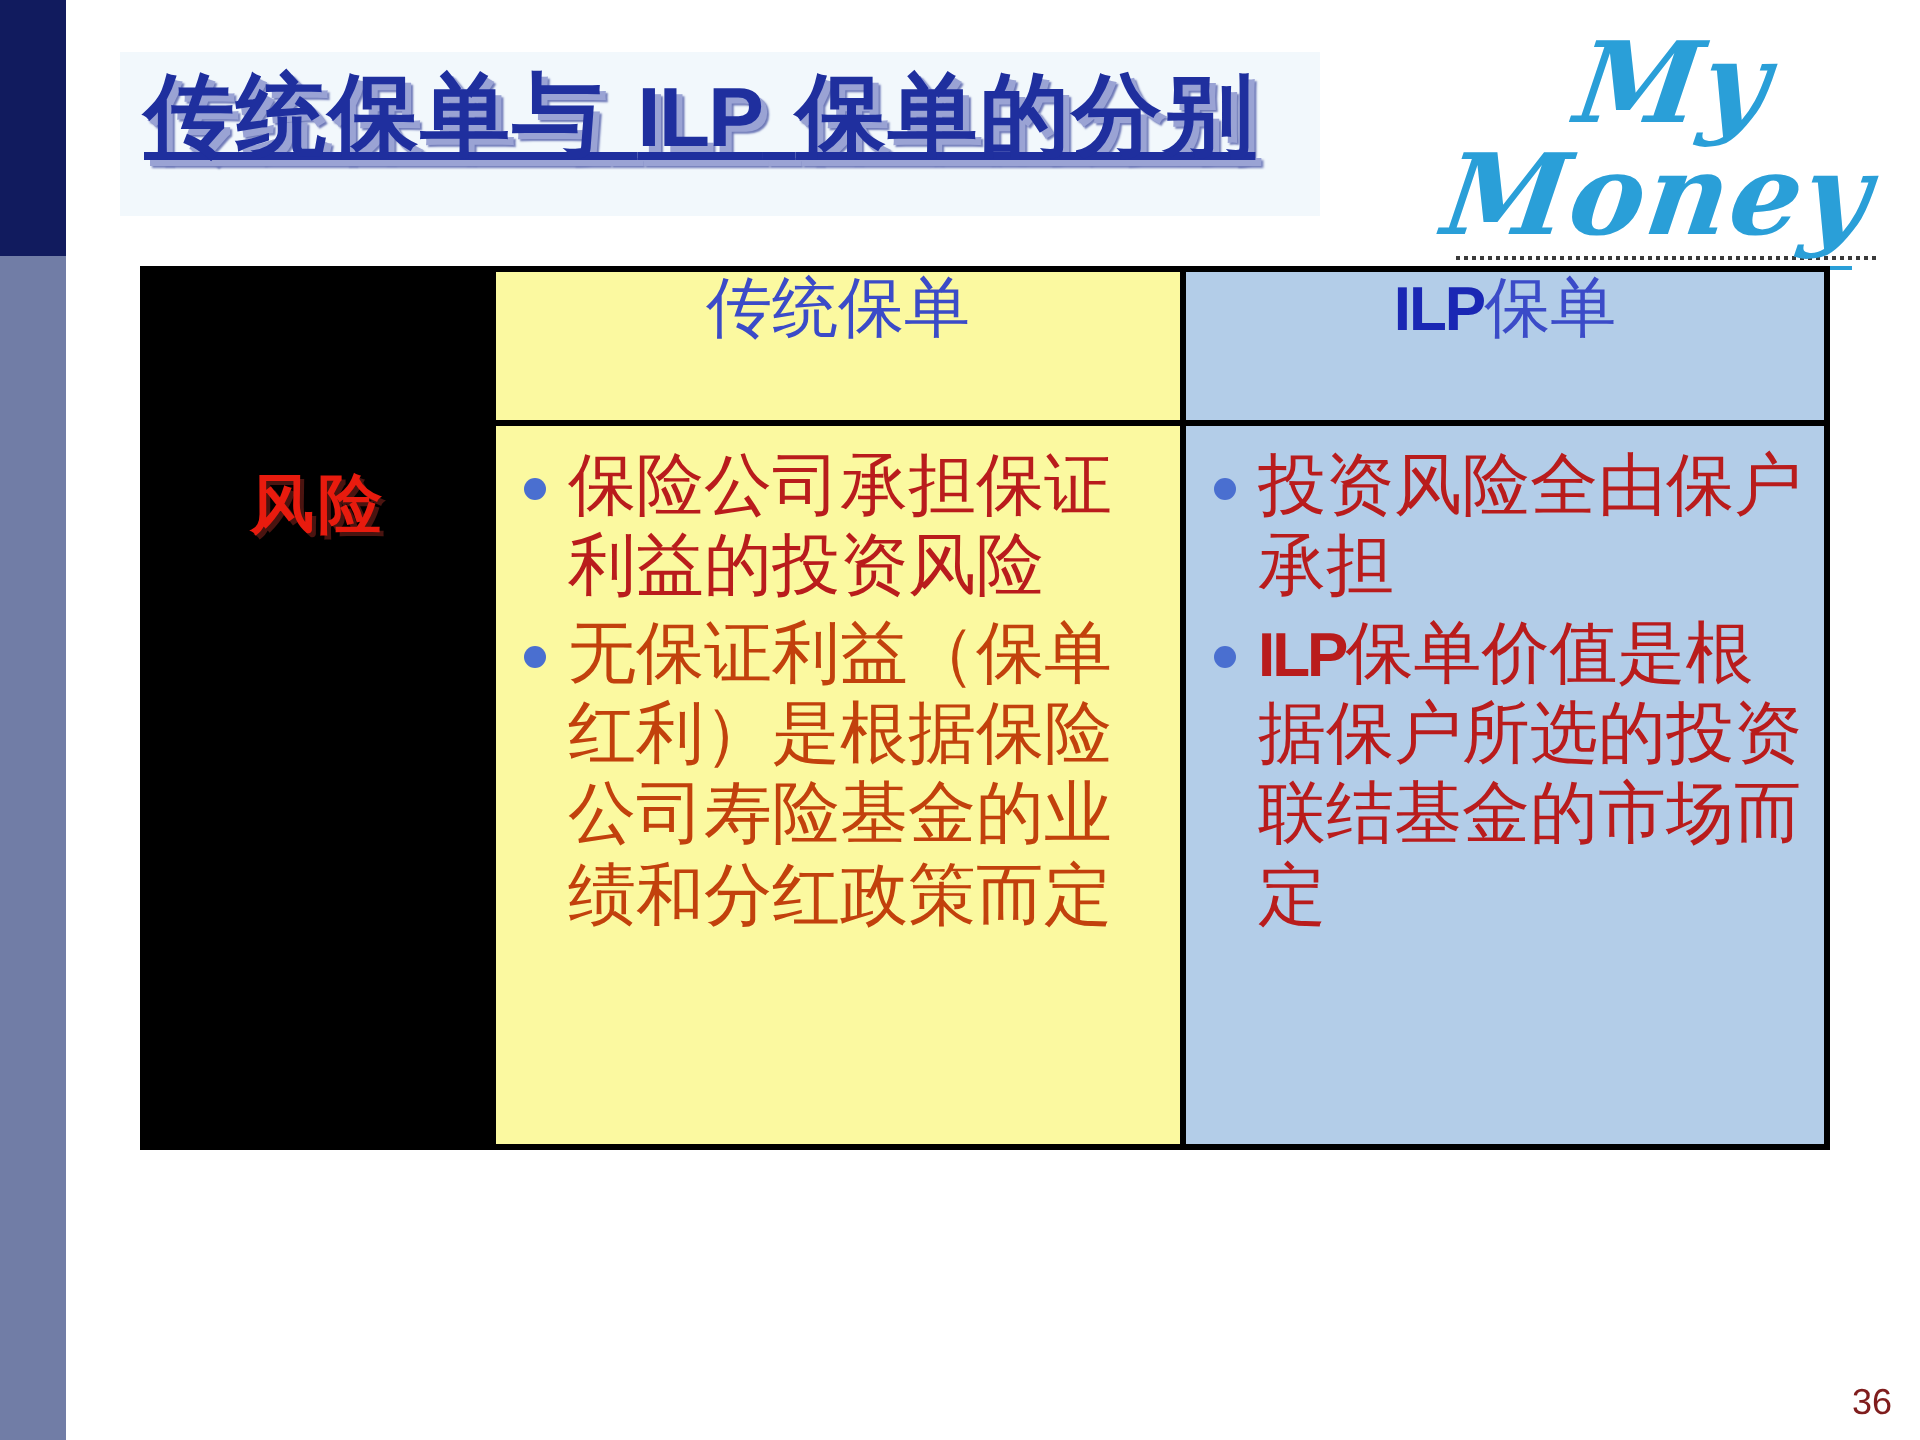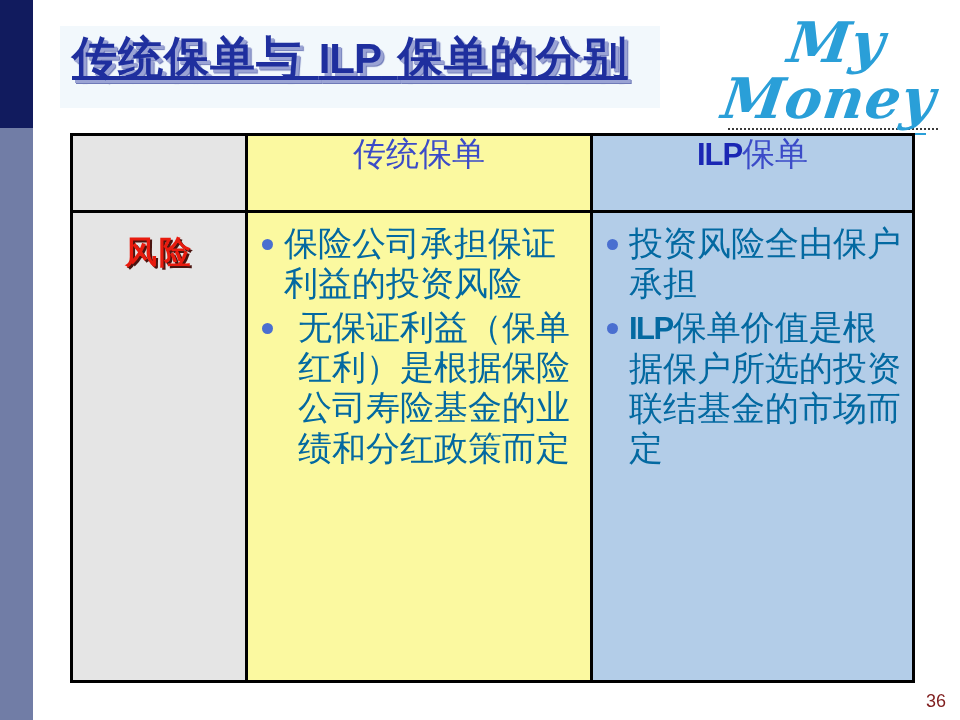--- a/index.html
+++ b/index.html
@@ -92,35 +92,35 @@
     color: #2d2d2d;
     margin-top: 7px;
     letter-spacing: -0.2px;
   }
 
   
   #comparison-table {
     position: absolute;
     left: 70px; top: 133px;
     width: 842px;
-    height: 550px;
+    height: 442px;
     border-collapse: collapse;
     table-layout: fixed;
   }
   #comparison-table td {
     border: 3px solid #000000;
     vertical-align: top;
     padding: 0;
   }
   .col-label  { width: 175px; }
   .col-trad   { width: 345px; }
   .col-ilp    { width: 322px; }
 
   .hdr-row td { height: 74px; vertical-align: middle; text-align: center; }
-  .cell-white { background: #e5e5e5; }
+  .cell-white { background: #000000; }
   .cell-yellow { background: #fbf9a0; }
   .cell-blue  { background: #b3cde8; }
 
   .hdr-text {
     font-family: "DejaVu Serif", "Liberation Serif", serif;
     font-size: 33px;
     color: #3b4bc8;
     line-height: 1.1;
   }
   .hdr-text .ilp-token {
@@ -147,33 +147,33 @@
     margin: 0;
     padding: 10px 6px 6px 10px;
   }
   .bullet-list li {
     position: relative;
     padding-left: 26px;
     font-family: "DejaVu Serif", "Liberation Serif", serif;
     font-size: 34px;
     line-height: 1.18;
     margin-bottom: 4px;
-    color: #0369a1;
+    color: #b91c1c;
   }
   .bullet-list li::before {
     content: "";
     position: absolute;
     left: 4px;
     top: 16px;
     width: 11px;
     height: 11px;
     border-radius: 50%;
     background: #4a6fd0;
   }
-  .bullet-list li.red-text { color: #0369a1; text-align: center; }
+  .bullet-list li.red-text { color: #c2410c; }
   .bullet-list li .ilp-token {
     font-family: "Liberation Sans", "DejaVu Sans", sans-serif;
     font-weight: bold;
     font-size: 31px;
     letter-spacing: -1.5px;
   }
 
   
   #page-number {
     position: absolute;

